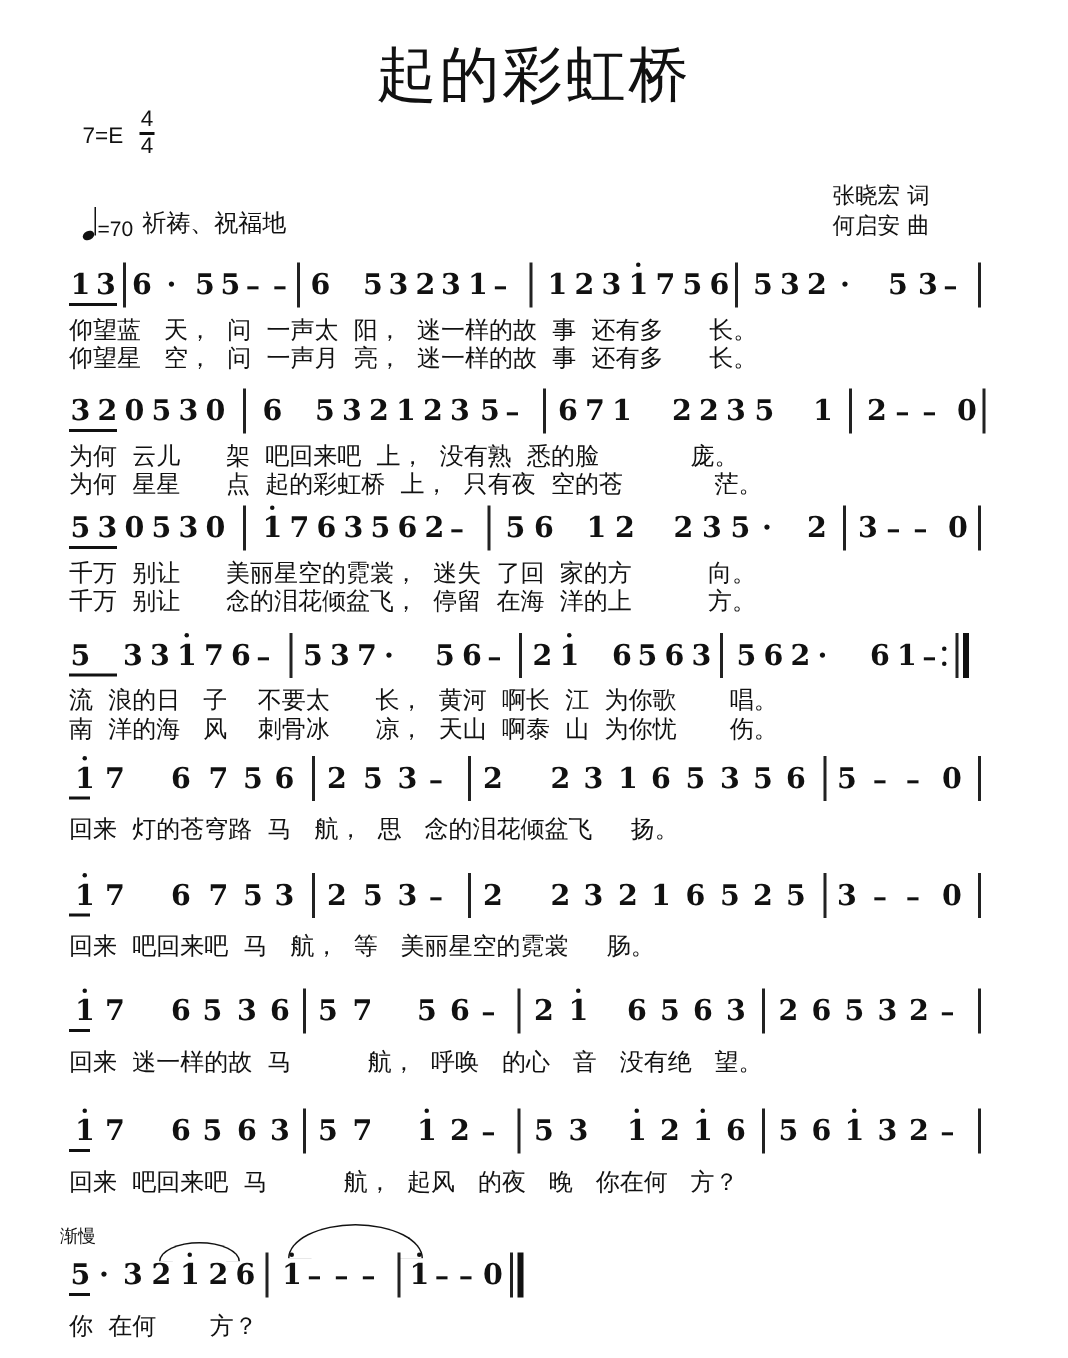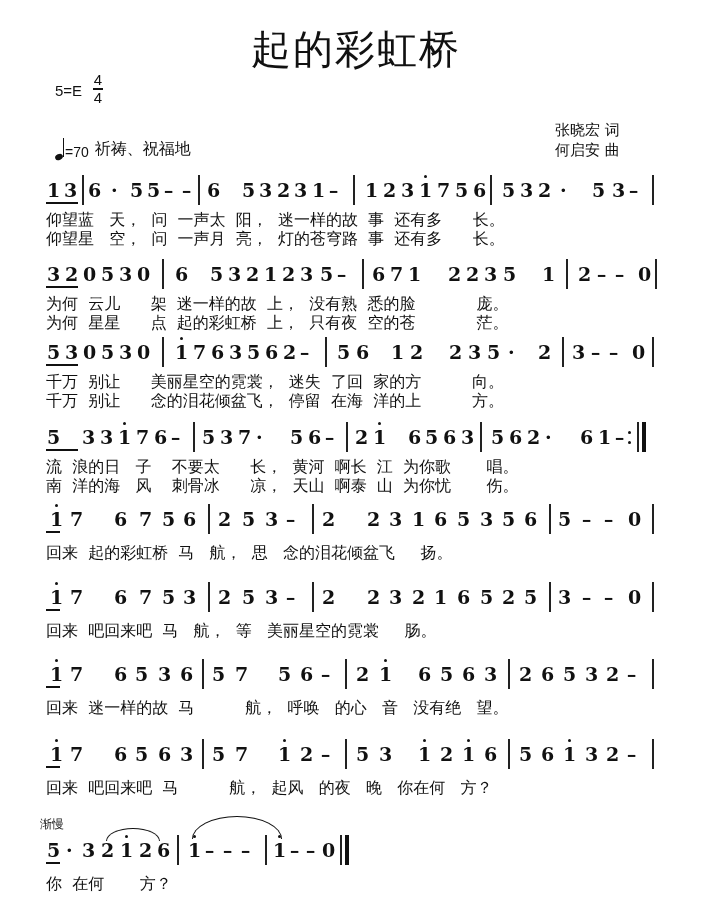--- a/index.html
+++ b/index.html
@@ -22,21 +22,21 @@
   .slur { position: absolute; border: 1.5px solid #111; border-bottom: none; border-radius: 50% 50% 0 0 / 100% 100% 0 0; }
   .dot { position: absolute; width: 3px; height: 3px; border-radius: 50%; background: #111; }
   .final { position: absolute; top: 0; width: 4px; height: 30px; background: #111; }
   .repeat-dot { position: absolute; width: 3px; height: 3px; background: #111; border-radius: 50%; }
   .small { position: absolute; font-size: 12px; }
 </style>
 </head>
 <body>
 
 <div class="title">起的彩虹桥</div>
-<div class="key">5=E</div>
+<div class="key">7=E</div>
 <div class="timesig">
   <span class="num">4</span>
   <span>4</span>
 </div>
 <div class="tempo">
   <span class="note-icon">
       <span class="stem"></span>
       <span class="head"></span>
     </span>
   <span>=70</span>
@@ -79,21 +79,21 @@
       <span class="n" style="left: 502px;">5</span>
       <span class="n" style="left: 520px;">3</span>
       <span class="n" style="left: 538px;">2</span>
       <span class="n" style="left: 560px;">·</span>
       <span class="n" style="left: 592px;">5</span>
       <span class="n" style="left: 612px;">3</span>
       <span class="n" style="left: 630px; font-size: 12px; top: 2px;">━</span>
       <div class="bar" style="left: 652px; top: -3px;"></div>
       <div class="uline" style="left: 46px; top: 24px; width: 32px;"></div>
       <div class="lyric" style="left: 46px; top: 32px;">仰望蓝   天，  问  一声太  阳，  迷一样的故  事  还有多      长。</div>
-      <div class="lyric" style="left: 46px; top: 51px;">仰望星   空，  问  一声月  亮，  灯的苍穹路  事  还有多      长。</div>
+      <div class="lyric" style="left: 46px; top: 51px;">仰望星   空，  问  一声月  亮，  迷一样的故  事  还有多      长。</div>
     </div>
     <div class="row" style="top: 262px;">
       <span class="n" style="left: 47px;">3</span>
       <span class="n" style="left: 65px;">2</span>
       <span class="n" style="left: 83px;">0</span>
       <span class="n" style="left: 101px;">5</span>
       <span class="n" style="left: 119px;">3</span>
       <span class="n" style="left: 137px;">0</span>
       <div class="bar" style="left: 162px; top: -3px;"></div>
       <span class="n" style="left: 175px;">6</span>
@@ -114,21 +114,21 @@
       <span class="n" style="left: 484px;">3</span>
       <span class="n" style="left: 503px;">5</span>
       <span class="n" style="left: 542px;">1</span>
       <div class="bar" style="left: 566px; top: -3px;"></div>
       <span class="n" style="left: 578px;">2</span>
       <span class="n" style="left: 598px; font-size: 12px; top: 2px;">━</span>
       <span class="n" style="left: 616px; font-size: 12px; top: 2px;">━</span>
       <span class="n" style="left: 638px;">0</span>
       <div class="bar" style="left: 655px; top: -3px;"></div>
       <div class="uline" style="left: 46px; top: 24px; width: 32px;"></div>
-      <div class="lyric" style="left: 46px; top: 32px;">为何  云儿      架  迷一样的故  上，  没有熟  悉的脸            庞。</div>
+      <div class="lyric" style="left: 46px; top: 32px;">为何  云儿      架  吧回来吧  上，  没有熟  悉的脸            庞。</div>
       <div class="lyric" style="left: 46px; top: 51px;">为何  星星      点  起的彩虹桥  上，  只有夜  空的苍            茫。</div>
     </div>
     <div class="row" style="top: 340px;">
       <span class="n" style="left: 47px;">5</span>
       <span class="n" style="left: 65px;">3</span>
       <span class="n" style="left: 83px;">0</span>
       <span class="n" style="left: 101px;">5</span>
       <span class="n" style="left: 119px;">3</span>
       <span class="n" style="left: 137px;">0</span>
       <div class="bar" style="left: 162px; top: -3px;"></div>
@@ -225,21 +225,21 @@
       <span class="n" style="left: 480px;">3</span>
       <span class="n" style="left: 502px;">5</span>
       <span class="n" style="left: 524px;">6</span>
       <div class="bar" style="left: 549px; top: -3px;"></div>
       <span class="n" style="left: 558px;">5</span>
       <span class="n" style="left: 583px; font-size: 12px; top: 2px;">━</span>
       <span class="n" style="left: 605px; font-size: 12px; top: 2px;">━</span>
       <span class="n" style="left: 628px;">0</span>
       <div class="bar" style="left: 652px; top: -3px;"></div>
       <div class="uline" style="left: 46px; top: 24px; width: 14px;"></div>
-      <div class="lyric" style="left: 46px; top: 36px;">回来  起的彩虹桥  马   航，  思   念的泪花倾盆飞     扬。</div>
+      <div class="lyric" style="left: 46px; top: 36px;">回来  灯的苍穹路  马   航，  思   念的泪花倾盆飞     扬。</div>
     </div>
     <div class="row" style="top: 585px;">
       <span class="dot" style="left: 55px; top: -3px;"></span>
       <span class="n" style="left: 50px;">1</span>
       <span class="n" style="left: 70px;">7</span>
       <span class="n" style="left: 114px;">6</span>
       <span class="n" style="left: 139px;">7</span>
       <span class="n" style="left: 162px;">5</span>
       <span class="n" style="left: 183px;">3</span>
       <div class="bar" style="left: 208px; top: -3px;"></div>

